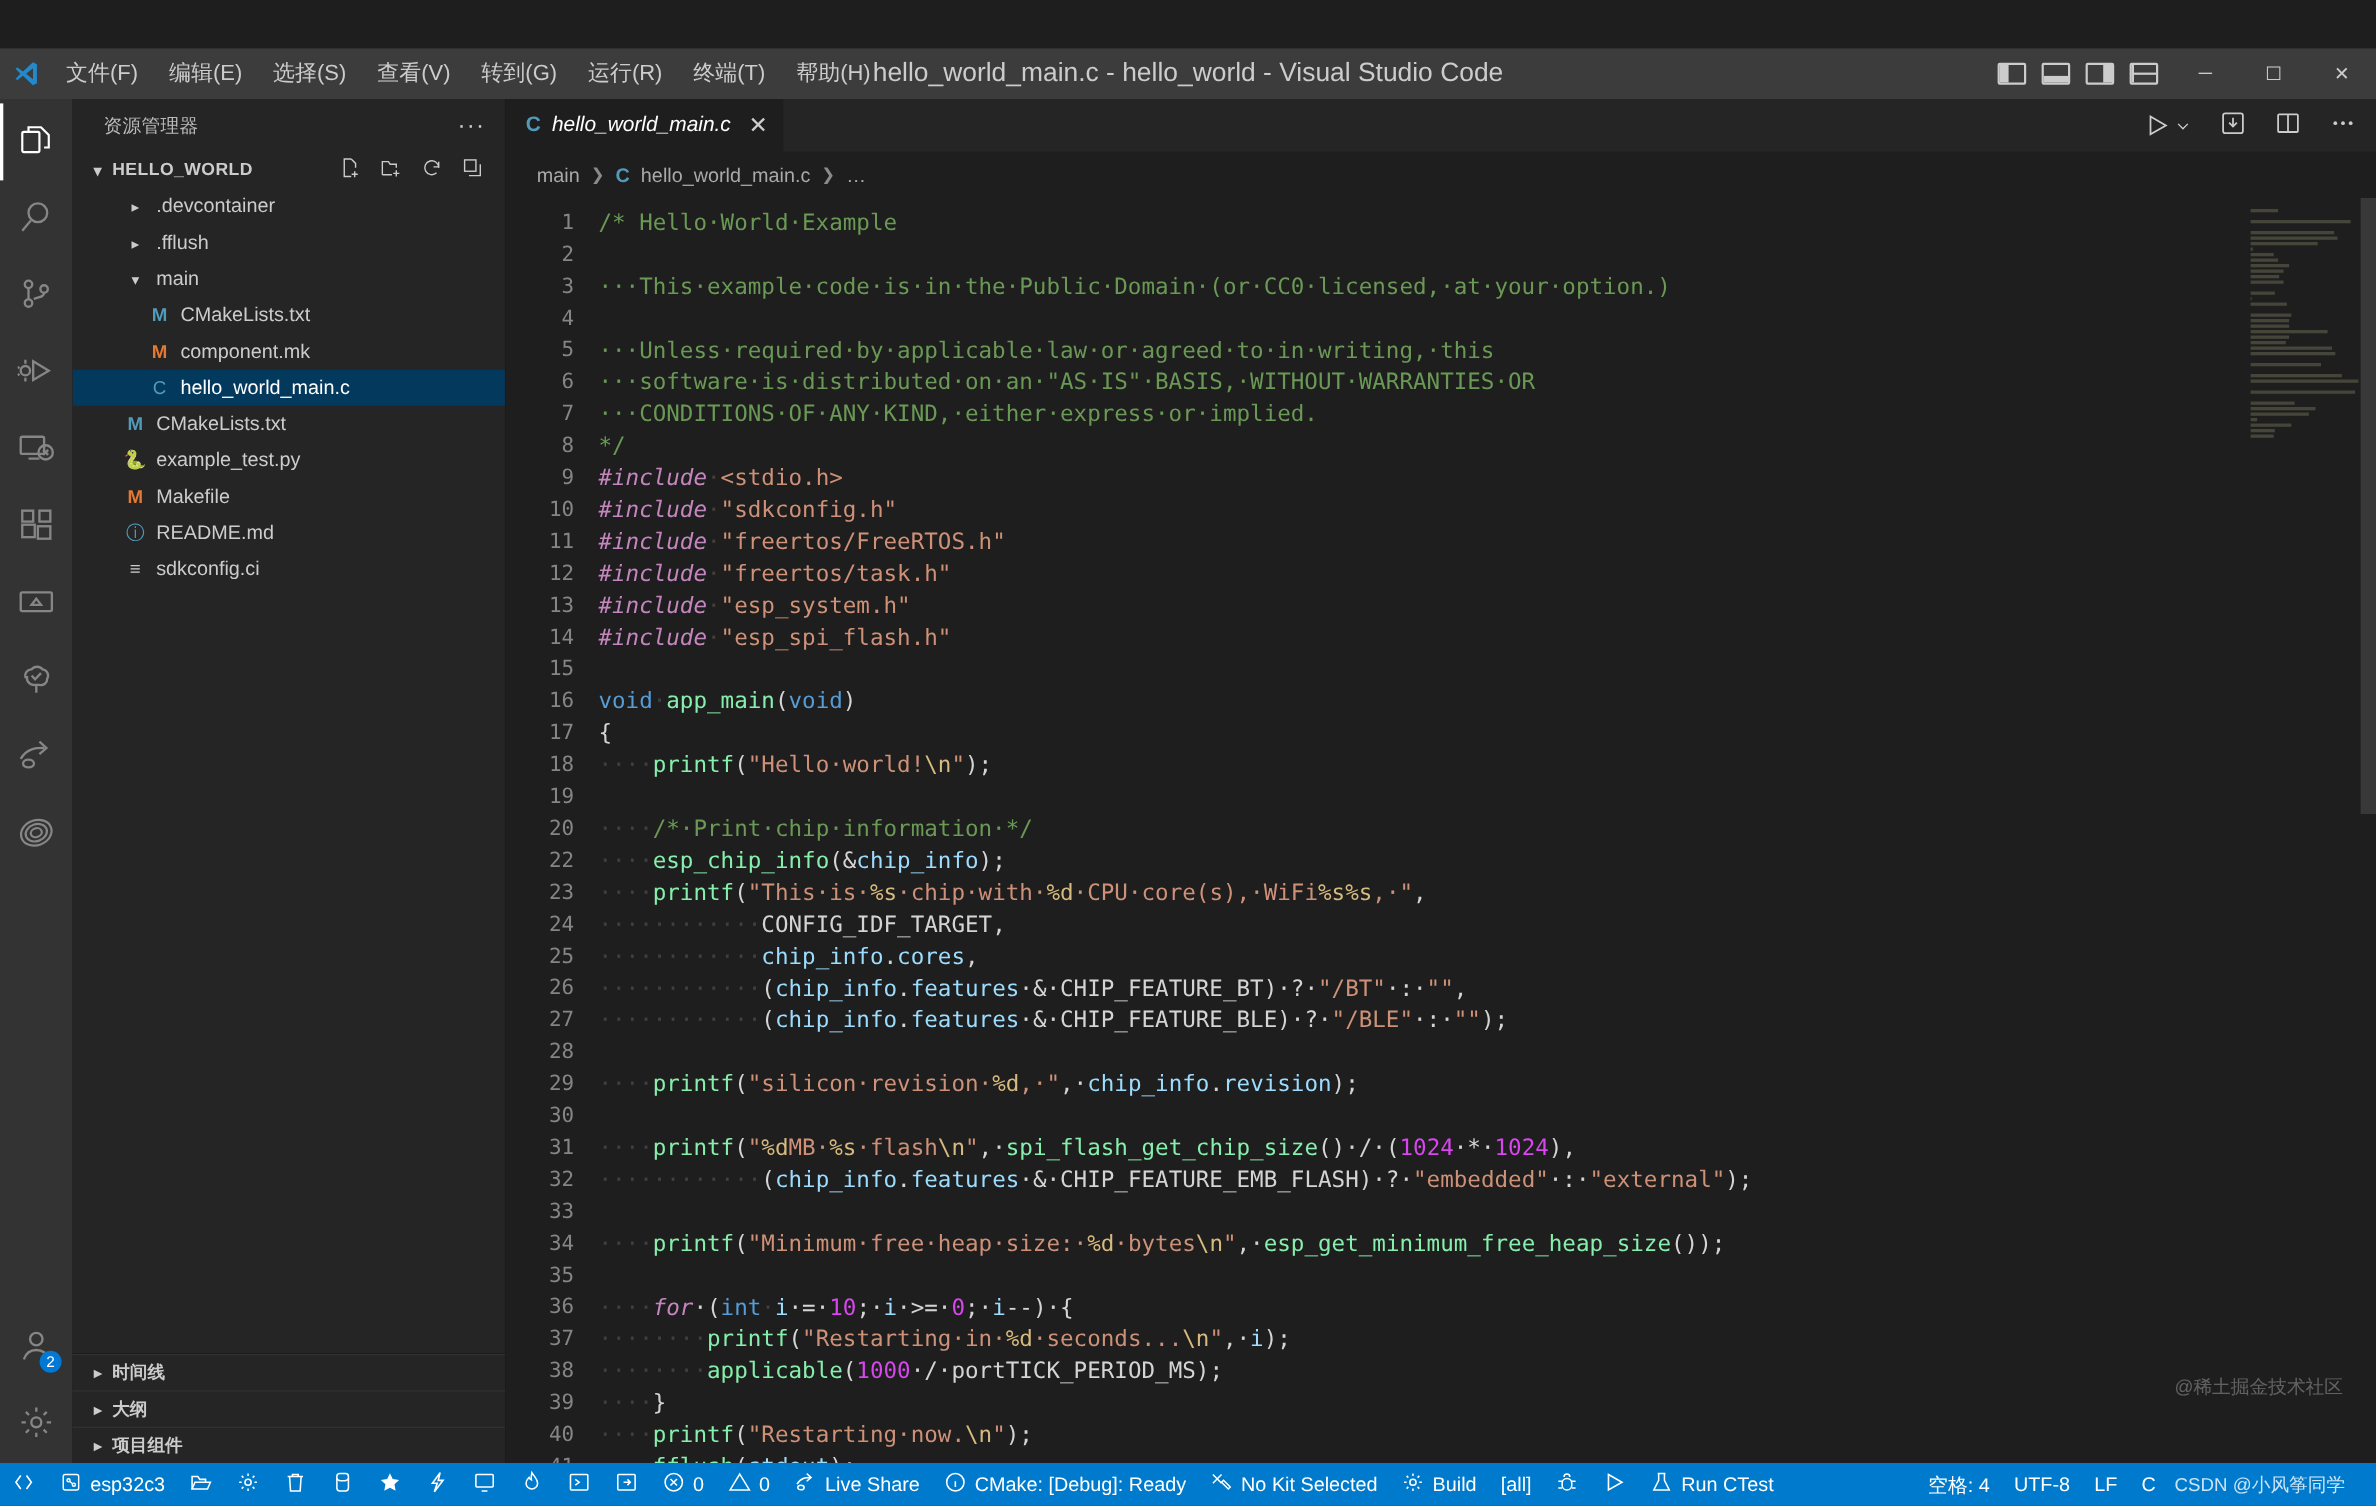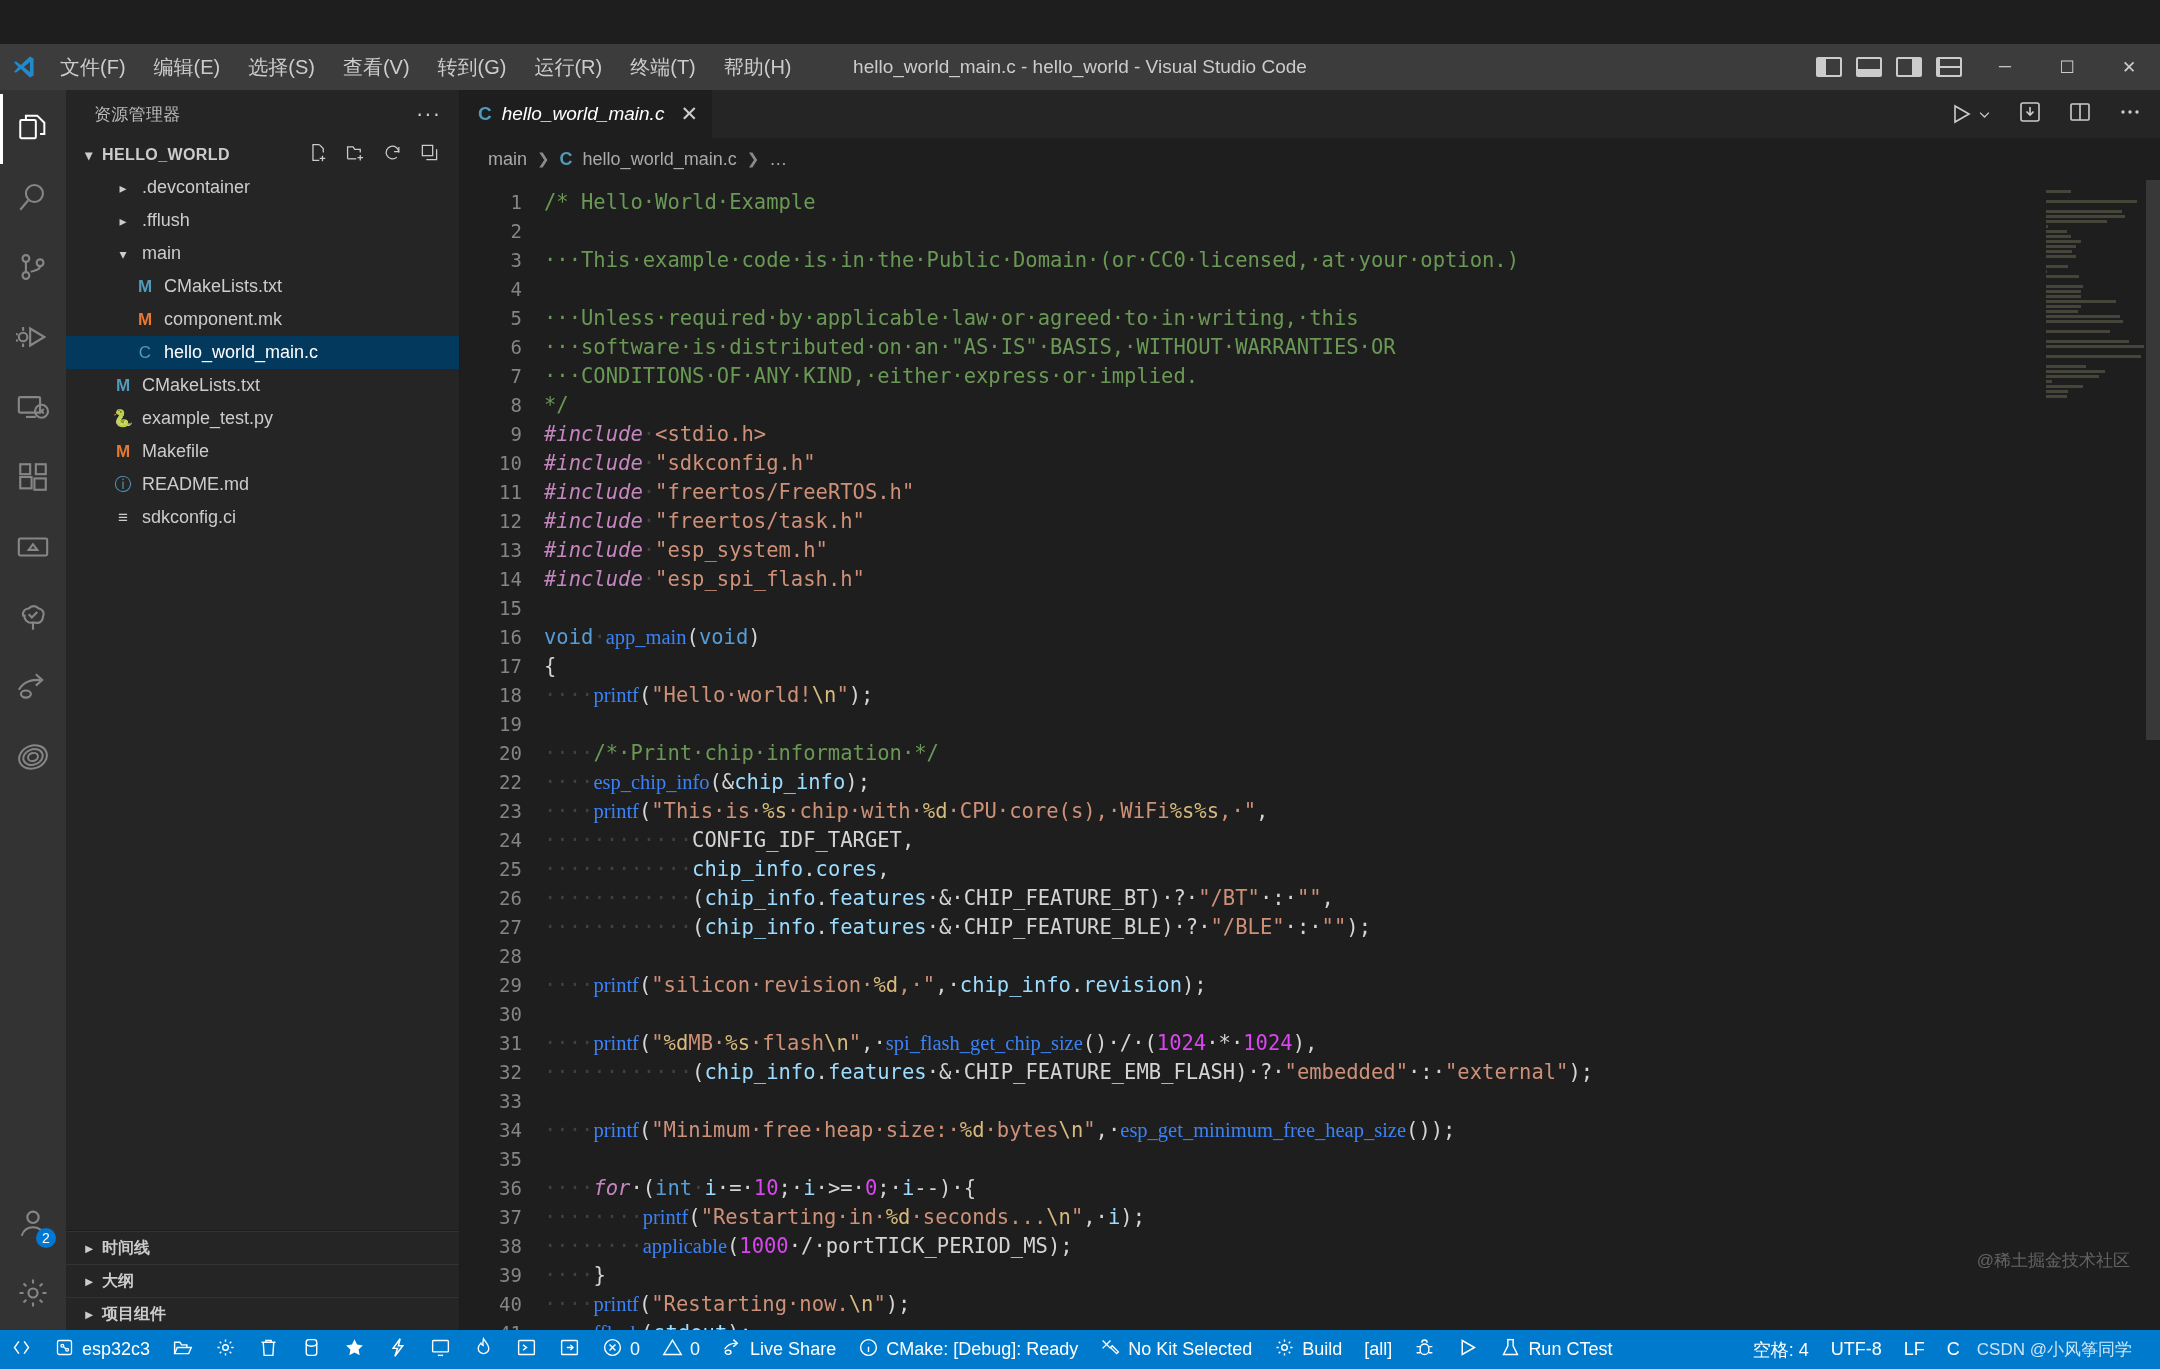--- a/index.html
+++ b/index.html
@@ -18,21 +18,21 @@
   }
   .vs-logo { width: 46px; height:46px; display:flex; align-items:center; justify-content:center; }
   .vs-logo svg { width:26px; height:26px; }
   .menu { display: flex; align-items: center; height: 46px; }
   .menu-item {
     padding: 0 14px; height: 46px; line-height: 46px; font-size: 20px;
     color: #cccccc; white-space: nowrap; cursor: default;
   }
   .win-title {
     position: absolute; left: 0; right: 0; text-align: center;
-    font-size: 19px; color: #cccccc; pointer-events: none;
+    font-size: 24px; color: #cccccc; pointer-events: none;
   }
   .title-right { margin-left: auto; display: flex; align-items: center; height: 46px; position: relative; z-index: 2; }
   .layout-ctl { display:flex; align-items:center; gap: 14px; padding: 0 12px; }
   .layout-ic { width: 26px; height: 20px; border: 2px solid #cccccc; border-radius: 2px; position: relative; }
   .layout-ic.left::before { content:""; position:absolute; left:0; top:0; bottom:0; width: 8px; background:#cccccc; }
   .layout-ic.bottom::before { content:""; position:absolute; left:0; right:0; bottom:0; height: 6px; background:#cccccc; }
   .layout-ic.right::before { content:""; position:absolute; right:0; top:0; bottom:0; width: 8px; background:#cccccc; }
   .layout-ic.grid::before { content:""; position:absolute; left:0; top:0; bottom:0; width:2px; background:#cccccc; }
   .layout-ic.grid::after { content:""; position:absolute; left:0; right:0; top:7px; height:2px; background:#cccccc; }
   .wbtn { width: 62px; height: 46px; display:flex; align-items:center; justify-content:center; color:#cccccc; font-size:17px; }
@@ -130,21 +130,21 @@
   }
   .gutter {
     width: 84px; min-width:84px; text-align:right; padding-right: 22px;
     color:#858585; font-family:"DejaVu Sans Mono", monospace; font-size:19px;
     user-select:none;
   }
   .txt { color:#d4d4d4; }
   .cm  { color:#6a9955; }
   .kw  { color:#c586c0;font-style:italic; }
   .ty  { color:#569cd6; }
-  .fn  { color:#3b82f6;font-family:Liberation Serif, serif; }
+  .fn  { color:#86efac; }
   .st  { color:#ce9178; }
   .va  { color:#9cdcfe; }
   .nu  { color:#d946ef; }
   .pn  { color:#d4d4d4; }
   .esc { color:#d7ba7d; }
   .dot { color:#404040; }
 
   .minimap {
     width: 120px; min-width:120px; background:#1e1e1e; position:relative; padding-top:8px;
   }

